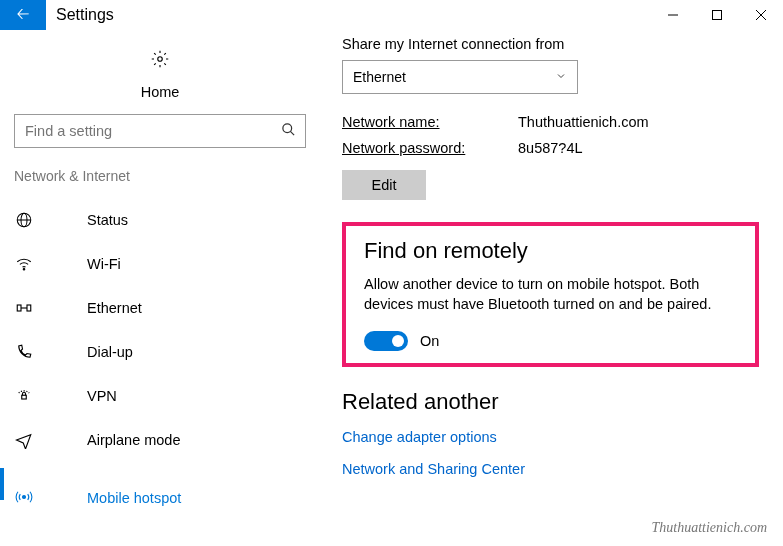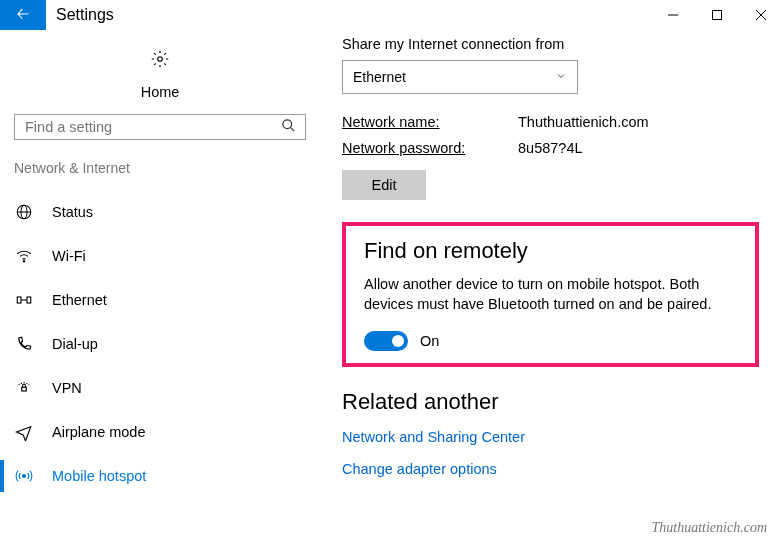--- a/index.html
+++ b/index.html
@@ -12,29 +12,29 @@
   .win-btn { width: 44px; display: flex; align-items: center; justify-content: center; font-size: 11px; color: #000; }
   .win-btn svg { display: block; }
 
   .content { display: flex; height: 516px; }
   .sidebar { width: 320px; padding: 10px 0 0 0; }
   .home-row { display: flex; align-items: center; padding: 10px 14px; gap: 16px; flex-direction: column; }
   .home-row .icon { width: 20px; display: flex; justify-content: center; }
   .home-row .label { font-size: 14.5px; }
   .search-wrap { padding: 4px 14px 10px 14px; }
   .search-box { position: relative; }
-  .search-input { width: 100%; height: 26px; border: 1px solid #999; padding: 0 36px 0 10px; font-size: 14.5px; color: #666; background: #fff; }
+  .search-input { width: 100%; height: 34px; border: 1px solid #999; padding: 0 36px 0 10px; font-size: 14.5px; color: #666; background: #fff; }
   .search-icon { position: absolute; right: 10px; top: 50%; transform: translateY(-50%); color: #333; }
   .category-header { color: #777; font-size: 14px; padding: 10px 14px 14px 14px; }
   .nav-item { display: flex; align-items: center; height: 44px; padding: 0 14px; gap: 18px; }
   .nav-item .icon { width: 20px; display: flex; justify-content: center; color: #000; }
-  .nav-item .label { font-size: 14.5px; }
+  .nav-item .label { font-size: 14.5px; margin-left: 35px; }
   .nav-item.active { color: #0078d7; }
   .nav-item.active .label { color: #0078d7; }
-  .nav-item.active-bar { position: relative; }
+  .nav-item.active-bar { position: relative; align-items: flex-end; }
   .nav-item.active-bar::before { content: ""; position: absolute; left: 0; top: 6px; bottom: 6px; width: 4px; background: #0078d7; }
 
   .main { flex: 1; padding: 6px 24px 0 22px; }
   .section-label { font-size: 14.5px; margin-bottom: 8px; }
   .select-box { width: 236px; height: 34px; border: 1.5px solid #999; display: flex; align-items: center; justify-content: space-between; padding: 0 10px; margin-bottom: 20px; }
   .select-box .chev { color: #333; }
   .kv-row { display: flex; margin-bottom: 10px; font-size: 14.5px; }
   .kv-row .k { width: 176px; text-decoration: underline; }
   .edit-btn { width: 84px; height: 30px; background: #ccc; border: none; font-size: 14.5px; margin-top: 4px; margin-bottom: 22px; }
 
@@ -205,18 +205,18 @@
       <div class="desc">Allow another device to turn on mobile hotspot. Both devices must have Bluetooth turned on and be paired.</div>
       <div class="toggle-row">
         <div class="toggle">
           <div class="toggle-knob"></div>
         </div>
         <span class="toggle-label">On</span>
       </div>
     </div>
 
     <div class="related-h">Related another</div>
+    <a class="link">Change adapter options</a>
     <a class="link">Network and Sharing Center</a>
-    <a class="link">Change adapter options</a>
   </div>
 </div>
 
 <div class="watermark">Thuthuattienich.com</div>
 
 </body></html>

